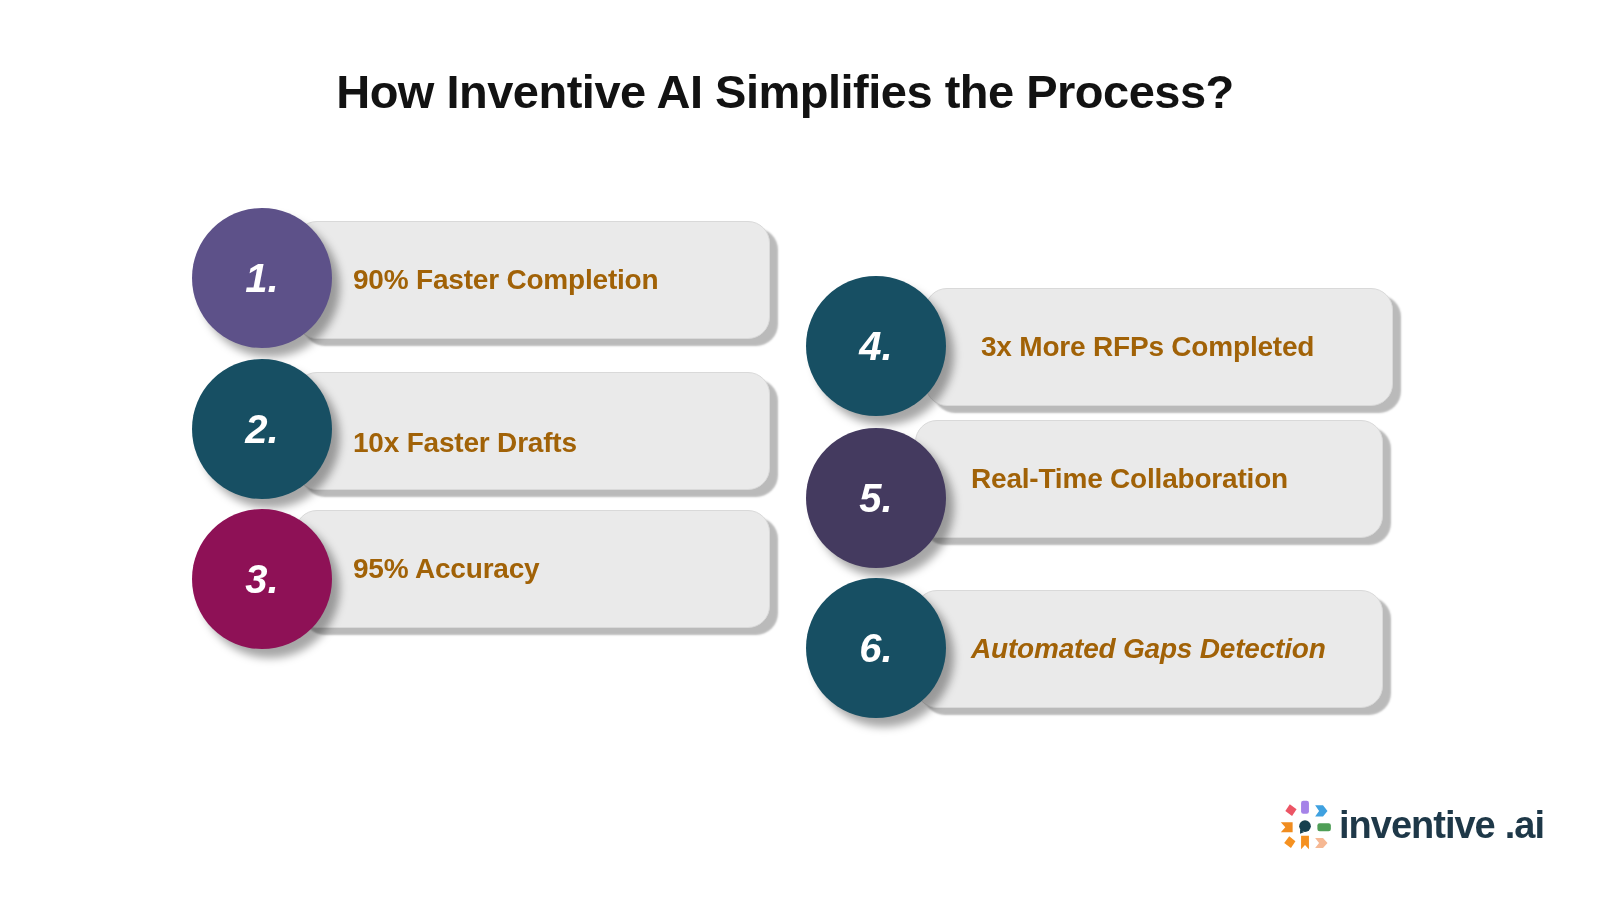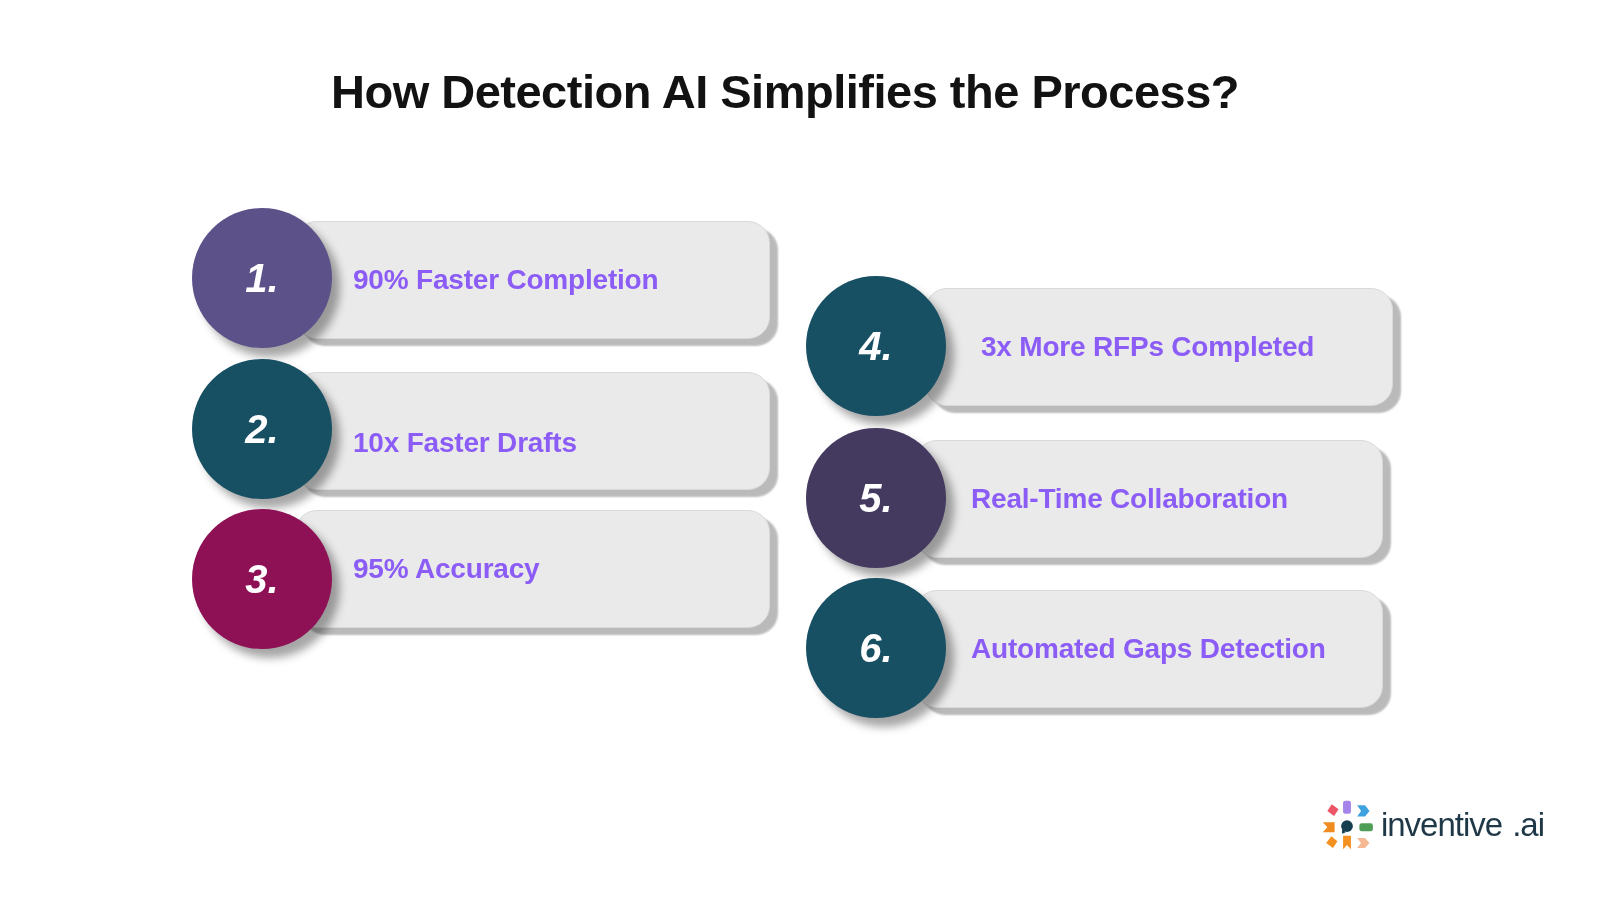--- a/index.html
+++ b/index.html
@@ -32,21 +32,21 @@
     background: #eaeaea;
     border: 1px solid #d9d9d9;
     border-radius: 22px;
     box-shadow: 8px 7px 2px rgba(0,0,0,0.27);
     display: flex;
     align-items: center;
   }
   .label {
     font-size: 28px;
     font-weight: 700;
-    color: #8b5cf6;
+    color: #a16207;
     letter-spacing: -0.2px;
     white-space: nowrap;
   }
   .circle {
     position: absolute;
     width: 140px;
     height: 140px;
     border-radius: 50%;
     box-shadow: 8px 9px 9px rgba(0,0,0,0.35);
     display: flex;
@@ -69,53 +69,53 @@
   .i2 .circle { left: 192px; top: 359px; background: #174f63; }
 
   .i3 .pill { left: 295px; top: 510px; width: 473px; height: 116px; }
   .i3 .label { padding-left: 57px; }
   .i3 .circle { left: 192px; top: 509px; background: #8e1156; }
 
   .i4 .pill { left: 925px; top: 288px; width: 466px; height: 116px; }
   .i4 .label { padding-left: 55px; }
   .i4 .circle { left: 806px; top: 276px; background: #174f63; }
 
-  .i5 .pill { left: 915px; top: 440px; width: 466px; height: 116px; }
+  .i5 .pill { left: 915px; top: 420px; width: 466px; height: 116px; }
   .i5 .label { padding-left: 55px; }
   .i5 .circle { left: 806px; top: 428px; background: #443a5f; }
 
   .i6 .pill { left: 915px; top: 590px; width: 466px; height: 116px; }
-  .i6 .label { padding-left: 55px; }
+  .i6 .label { padding-left: 55px; font-style: italic; }
   .i6 .circle { left: 806px; top: 578px; background: #174f63; }
 
   .logo {
     position: absolute;
     right: 56px;
     top: 798px;
     display: flex;
     align-items: center;
     gap: 7px;
   }
   .logo-icon { width: 54px; height: 54px; }
   .logo-text {
-    font-size: 33px;
-    font-weight: 400;
+    font-size: 38px;
+    font-weight: 700;
     letter-spacing: -1px;
     color: #1e3848;
     display: flex;
     align-items: baseline;
   }
   .logo-suffix { margin-left: 10px; }
 </style>
 </head>
 <body>
 
 <div class="stage">
 
-  <h1 class="title">How Detection AI Simplifies the Process?</h1>
+  <h1 class="title">How Inventive AI Simplifies the Process?</h1>
 
   <div class="item i1">
     <div class="pill">
       <span class="label">90% Faster Completion</span>
     </div>
     <div class="circle" style="background: rgb(93, 81, 137);">
       <span class="num">1.</span>
     </div>
   </div>
 

